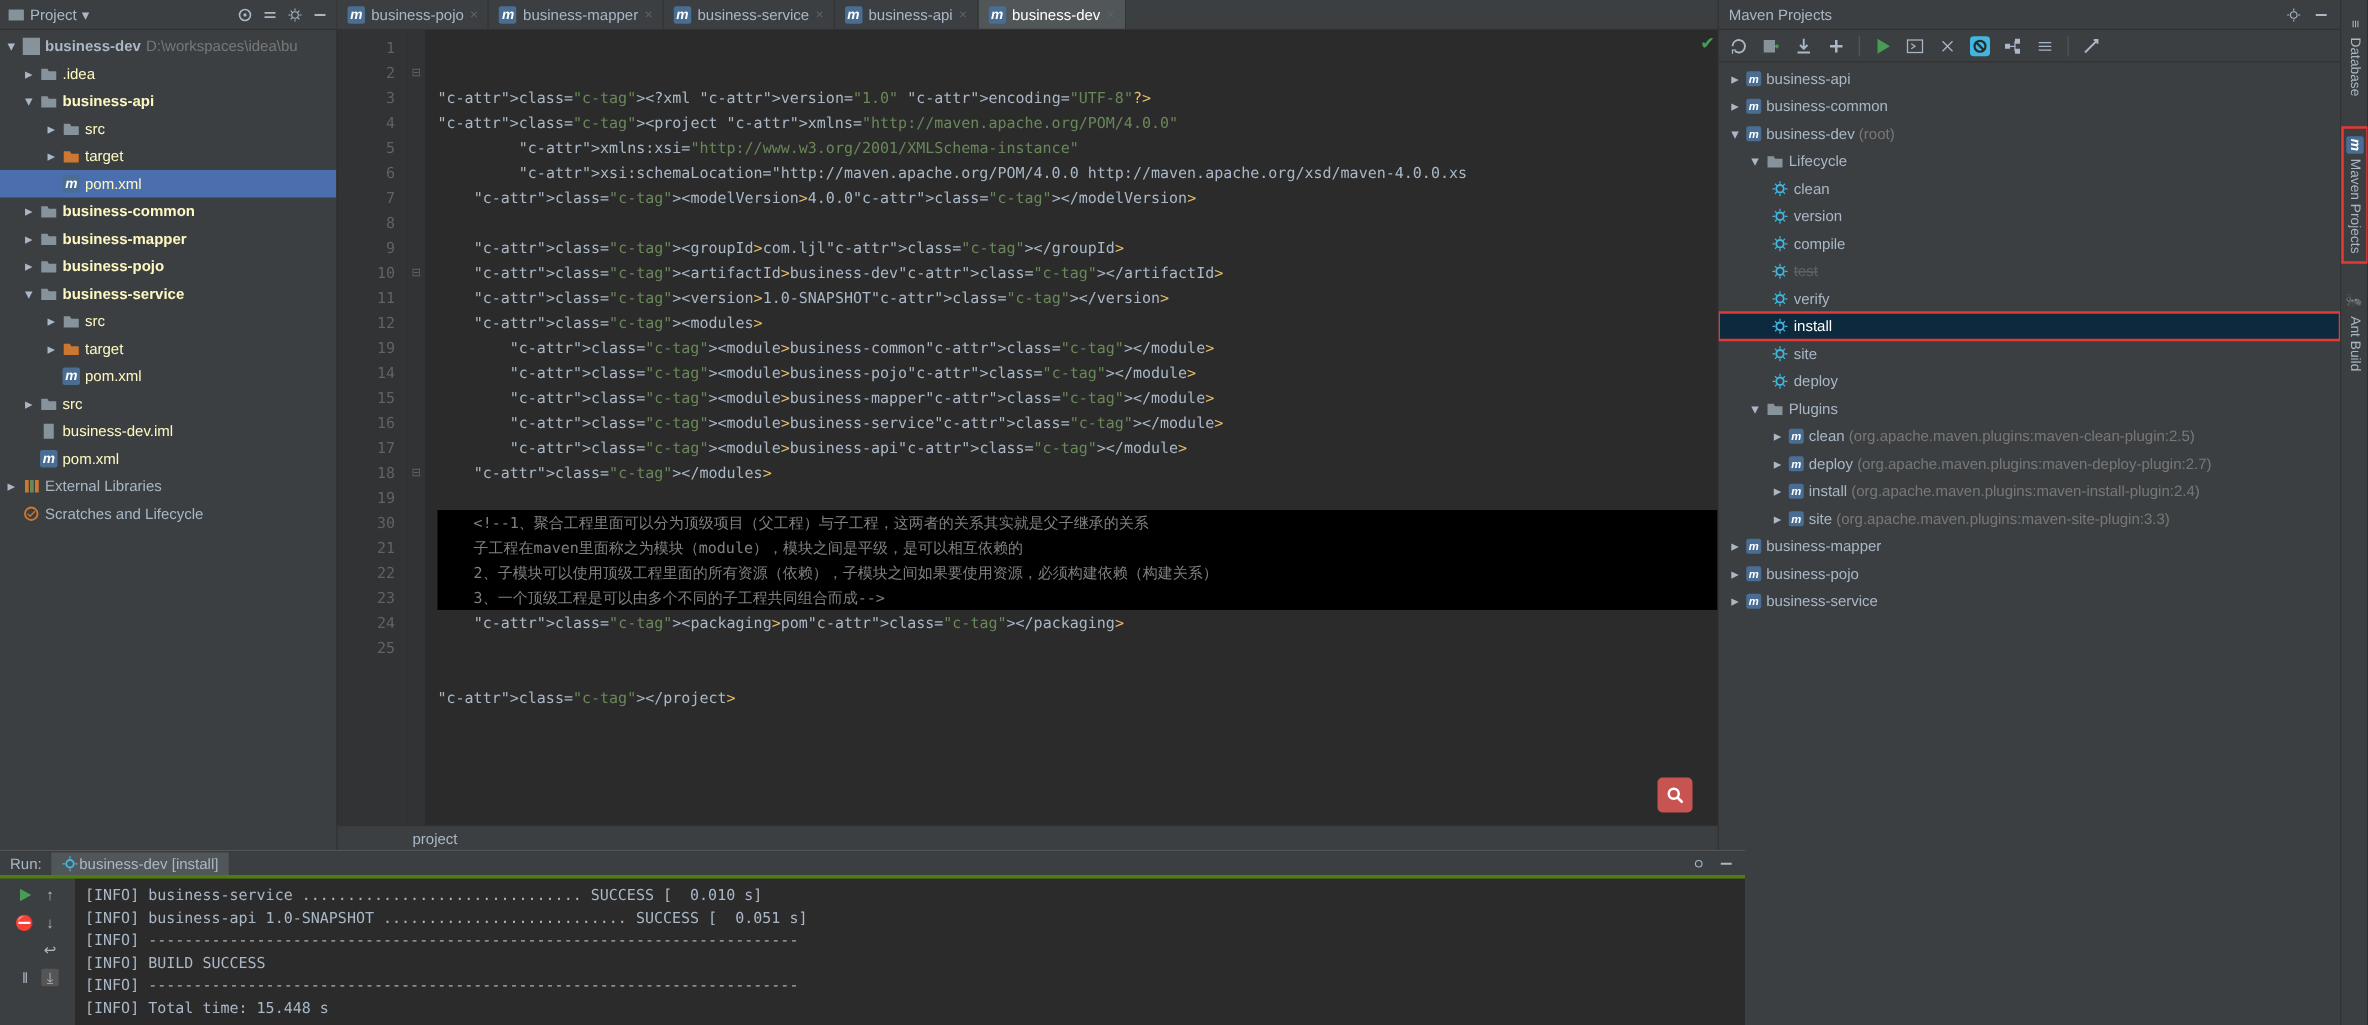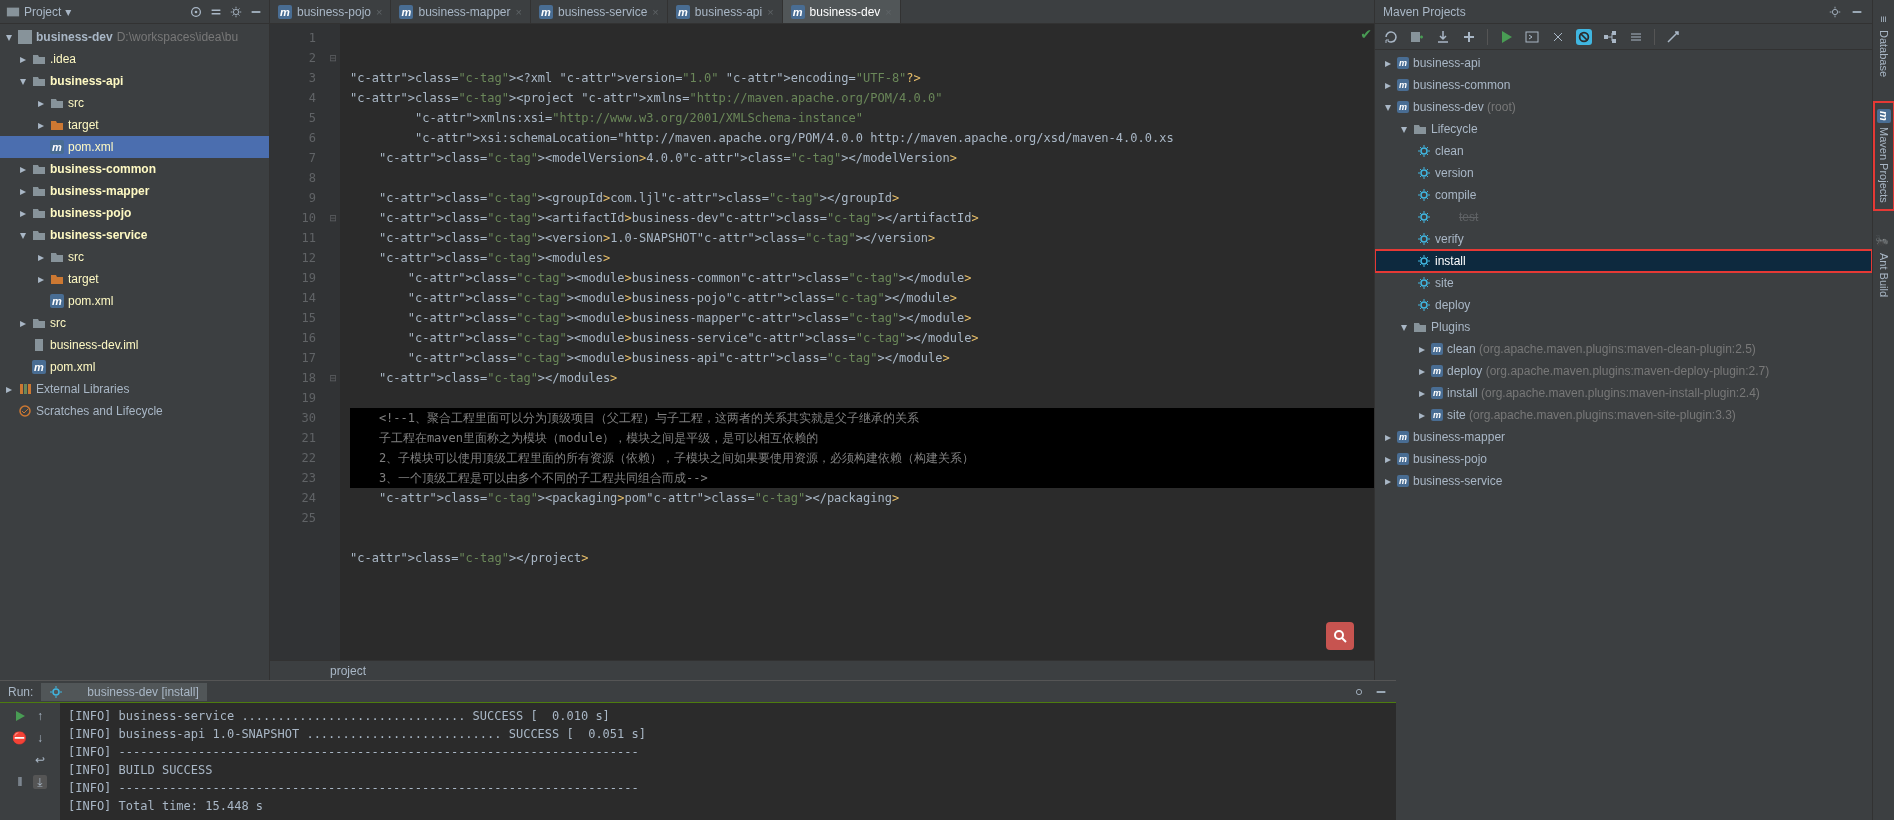--- a/index.html
+++ b/index.html
@@ -192,36 +192,36 @@
   height: 22px;
   gap: 4px;
   white-space: nowrap;
 }
 .mrow.selected { background: #0d293e; color: #fff; }
 .mrow.install-highlight { outline: 2px solid #e53935; outline-offset: -1px; }
 .gear-icon { color: #40b6e0; }
 .m-indent-0 { padding-left: 8px; }
 .m-indent-1 { padding-left: 24px; }
 .m-indent-2 { padding-left: 42px; }
-.strikethrough { text-decoration: line-through; color: #606366; margin-left: 24px; }
+.strikethrough { text-decoration: line-through; color: #606366; }
 .main-with-run { position: relative; }
 .content-above-run {
   display: flex;
   flex-direction: column;
   height: calc(100% - 140px);
 }
 .run-header {
   height: 22px;
   background: #3c3f41;
   display: flex;
   align-items: center;
   padding: 0 8px;
   gap: 8px;
   width: 100%;
-  border-bottom: 1px solid #4d7c0f;
+  border-bottom: 3px solid #4d7c0f;
 }
 .run-body { display: flex; flex: 1; }
 .run-gutter {
   width: 60px;
   background: #3c3f41;
   display: flex;
   flex-direction: column;
   align-items: center;
   padding-top: 6px;
   gap: 8px;
@@ -230,21 +230,21 @@
 .run-console {
   flex: 1;
   background: #2b2b2b;
   font-family: "Consolas", monospace;
   font-size: 12px;
   line-height: 18px;
   padding: 4px 8px;
   color: #a9b7c6;
   white-space: pre;
 }
-.run-label-wrap { display: flex; align-items: center; gap: 24px; }
+.run-label-wrap { display: flex; align-items: center; gap: 0; }
 
 .right-strip {
   width: 22px;
   background: #3c3f41;
   border-left: 1px solid #323232;
   display: flex;
   flex-direction: column;
   align-items: center;
   padding-top: 6px;
   gap: 20px;

